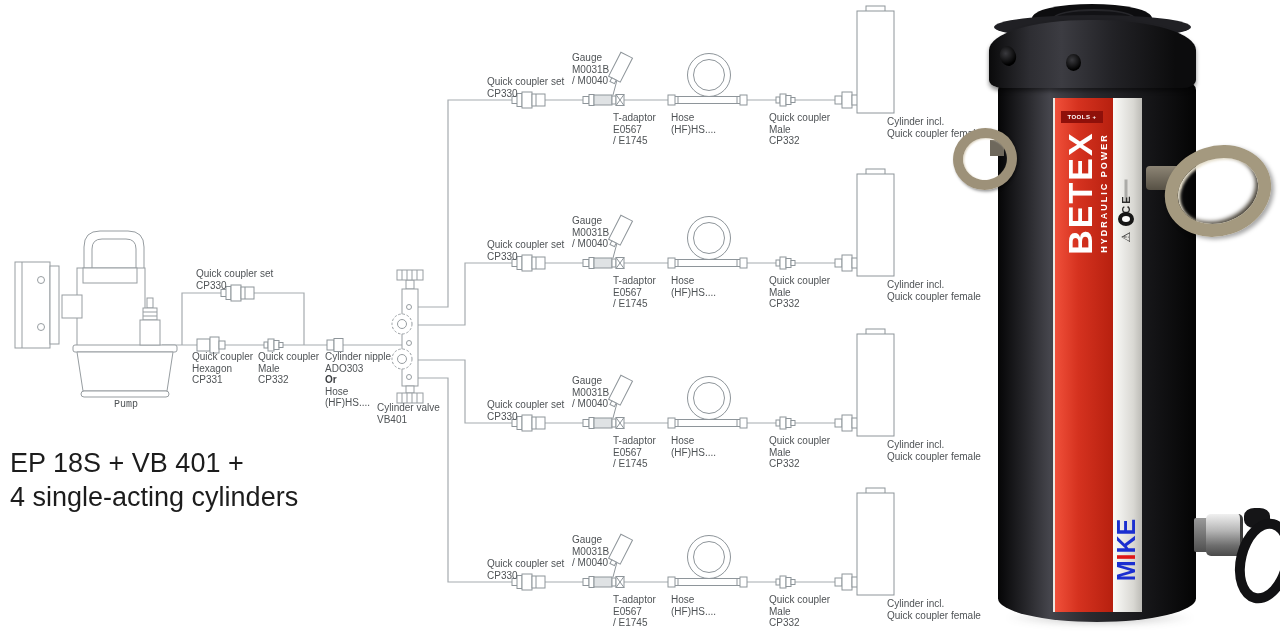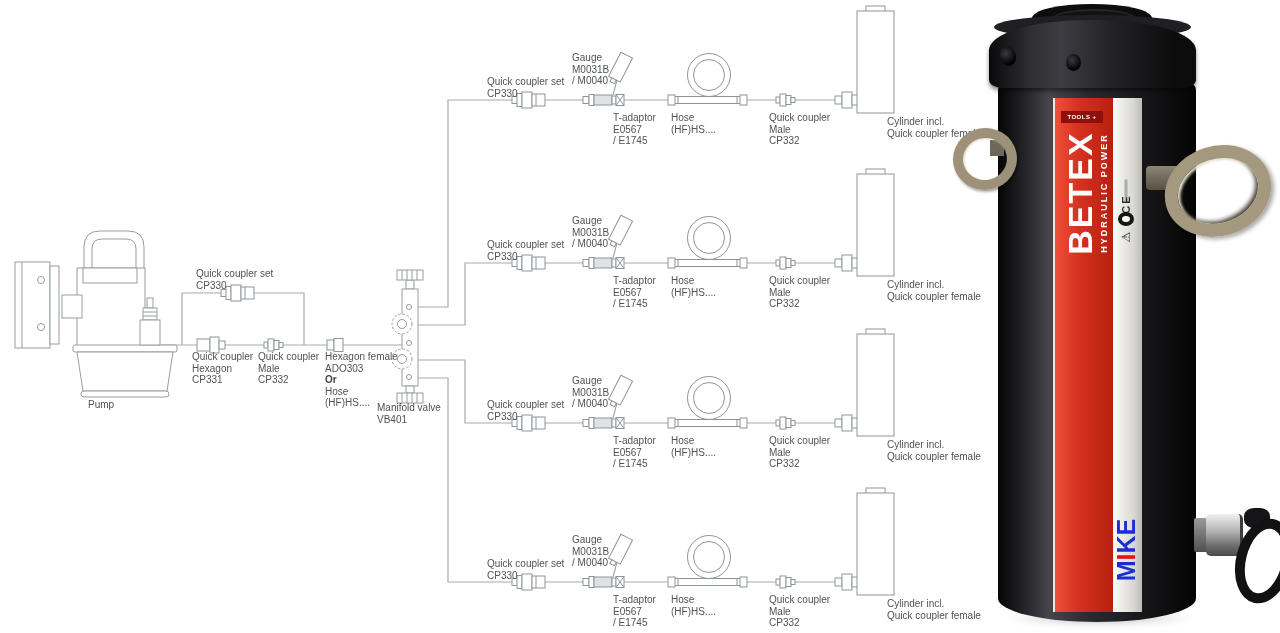--- a/index.html
+++ b/index.html
@@ -187,46 +187,46 @@
       <circle cx="409" cy="343" r="2.5"></circle>
       <circle cx="409" cy="377" r="2.5"></circle>
     </g>
 
     <use href="#g-branch-kit" transform="translate(0,100)"></use>
     <use href="#g-branch-kit" transform="translate(0,263)"></use>
     <use href="#g-branch-kit" transform="translate(0,423)"></use>
     <use href="#g-branch-kit" transform="translate(0,582)"></use>
   </svg>
 
-  <div class="lbl" style="left:88px;top:399px;width:50px;text-align:left;">
+  <div class="lbl" style="left:88px;top:399px;width:50px;text-align:right;font-family:Liberation Mono, monospace;">
     <div>Pump</div>
   </div>
   <div class="lbl" style="left:196px;top:268px;">
     <div>Quick coupler set</div>
     <div>CP330</div>
   </div>
   <div class="lbl" style="left:192px;top:351px;">
     <div>Quick coupler</div>
     <div>Hexagon</div>
     <div>CP331</div>
   </div>
   <div class="lbl" style="left:258px;top:351px;">
     <div>Quick coupler</div>
     <div>Male</div>
     <div>CP332</div>
   </div>
   <div class="lbl" style="left:325px;top:351px;">
-    <div>Hexagon female</div>
+    <div>Cylinder nipple</div>
     <div>ADO303</div>
     <div class="bold">Or</div>
     <div>Hose</div>
     <div>(HF)HS....</div>
   </div>
   <div class="lbl" style="left:377px;top:402px;">
-    <div>Manifold valve</div>
+    <div>Cylinder valve</div>
     <div>VB401</div>
   </div>
 
   <div id="branches-host">
       <div class="branch" style="top: 0px;">
       <div class="lbl b-set">
         <div>Quick coupler set</div>
         <div>CP330</div>
       </div>
       <div class="lbl b-gauge">
@@ -336,20 +336,22 @@
         <div>CP332</div>
       </div>
       <div class="lbl b-cyl">
         <div>Cylinder incl.</div>
         <div>Quick coupler female</div>
       </div>
     </div>
     </div>
 
   <div id="caption">
+    <div>EP 18S + VB 401 +</div>
+    <div>4 single-acting cylinders</div>
   </div>
 
   <div id="photo">
     <div class="abs" id="cyl-shadow"></div>
     <div class="abs" id="saddle"></div>
     <div class="abs" id="saddle-inner"></div>
     <div class="abs" id="cyl-cap-top"></div>
     <div class="abs" id="cyl-body"></div>
     <div class="abs" id="cyl-cap"></div>
     <div class="abs cap-hole" id="hole1"></div>

